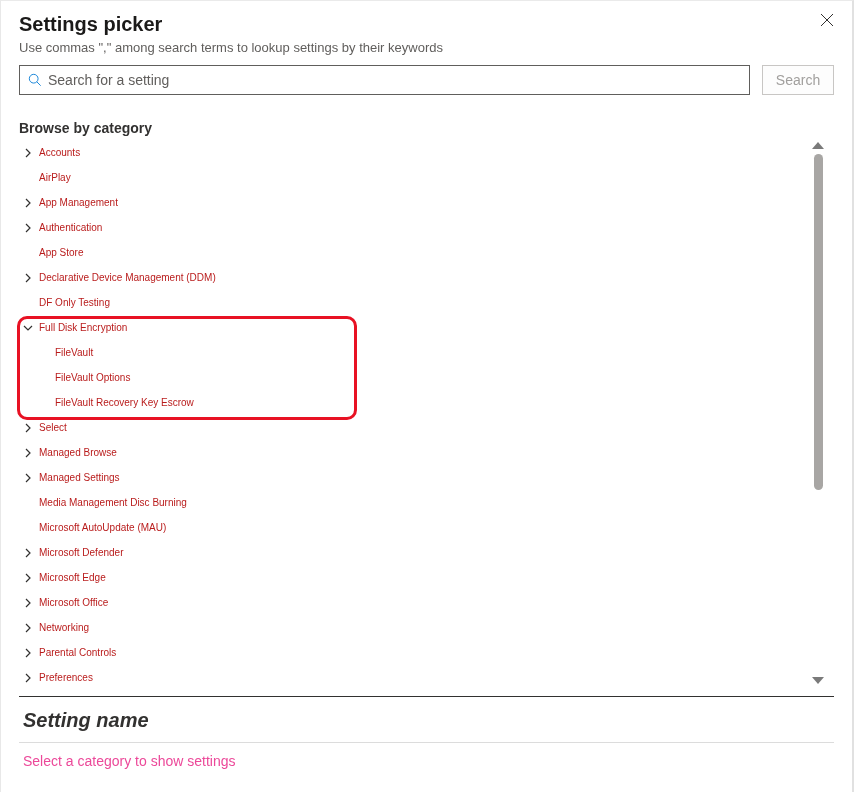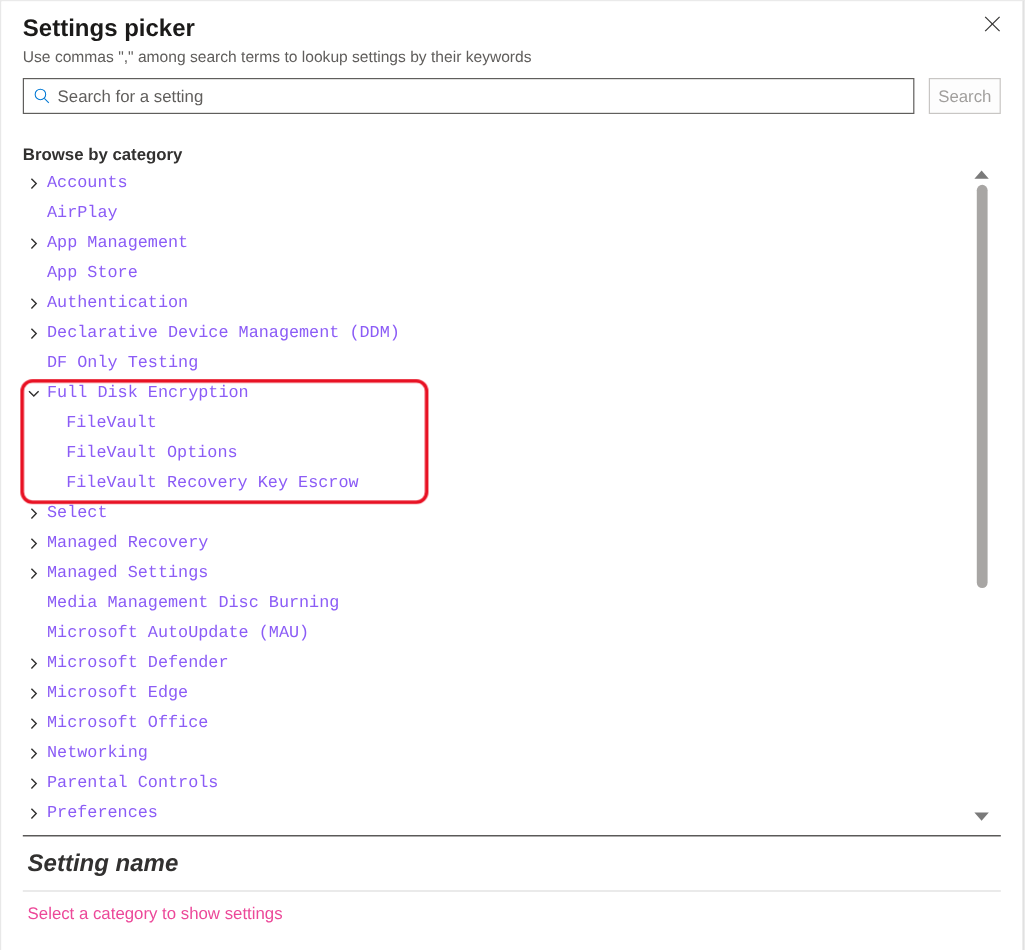--- a/index.html
+++ b/index.html
@@ -57,21 +57,21 @@
     }
     .search-box input {
       border: none;
       outline: none;
       flex: 1;
       font-size: 14px;
       color: #323130;
     }
     .search-box input::placeholder { color: #605e5c; }
     .search-btn {
-      width: 60px;
+      width: 72px;
       height: 30px;
       border: 1px solid #c8c6c4;
       background: #fdfdfd;
       color: #a19f9d;
       font-size: 14px;
       cursor: default;
     }
     .browse-label {
       font-size: 14px;
       font-weight: 600;
@@ -95,23 +95,22 @@
       gap: 6px;
       padding-left: 4px;
     }
     .tree-item .chev {
       width: 10px; height: 10px;
       flex-shrink: 0;
     }
     .tree-item .chev-spacer { width: 10px; flex-shrink:0; }
     .tree-child { padding-left: 36px; }
     .tree-item span.label, .tree-child span.label {
-      color: #8b5cf6;
-      font-size: 14px;
-      font-family: Liberation Mono, monospace;
+      color: #b91c1c;
+      font-size: 10px;
     }
     .highlight-box {
       position: absolute;
       border: 3px solid #e81123;
       border-radius: 10px;
       left: -2px;
       top: 176px;
       width: 340px;
       height: 104px;
       pointer-events: none;
@@ -194,28 +193,28 @@
           <span class="chev-spacer"></span>
           <span class="label">AirPlay</span>
         </div>
         <div class="tree-item">
           <svg class="chev" viewBox="0 0 10 10">
             <polyline points="3,1 7,5 3,9" fill="none" stroke="#323130" stroke-width="1.2"></polyline>
           </svg>
           <span class="label">App Management</span>
         </div>
         <div class="tree-item">
+          <svg class="chev" viewBox="0 0 10 10">
+            <polyline points="3,1 7,5 3,9" fill="none" stroke="#323130" stroke-width="1.2"></polyline>
+          </svg>
+          <span class="label">Authentication</span>
+        </div>
+        <div class="tree-item">
           <span class="chev-spacer"></span>
           <span class="label">App Store</span>
-        </div>
-        <div class="tree-item">
-          <svg class="chev" viewBox="0 0 10 10">
-            <polyline points="3,1 7,5 3,9" fill="none" stroke="#323130" stroke-width="1.2"></polyline>
-          </svg>
-          <span class="label">Authentication</span>
         </div>
         <div class="tree-item">
           <svg class="chev" viewBox="0 0 10 10">
             <polyline points="3,1 7,5 3,9" fill="none" stroke="#323130" stroke-width="1.2"></polyline>
           </svg>
           <span class="label">Declarative Device Management (DDM)</span>
         </div>
         <div class="tree-item">
           <span class="chev-spacer"></span>
           <span class="label">DF Only Testing</span>
@@ -238,21 +237,21 @@
         <div class="tree-item">
           <svg class="chev" viewBox="0 0 10 10">
             <polyline points="3,1 7,5 3,9" fill="none" stroke="#323130" stroke-width="1.2"></polyline>
           </svg>
           <span class="label">Select</span>
         </div>
         <div class="tree-item">
           <svg class="chev" viewBox="0 0 10 10">
             <polyline points="3,1 7,5 3,9" fill="none" stroke="#323130" stroke-width="1.2"></polyline>
           </svg>
-          <span class="label">Managed Recovery</span>
+          <span class="label">Managed Browse</span>
         </div>
         <div class="tree-item">
           <svg class="chev" viewBox="0 0 10 10">
             <polyline points="3,1 7,5 3,9" fill="none" stroke="#323130" stroke-width="1.2"></polyline>
           </svg>
           <span class="label">Managed Settings</span>
         </div>
         <div class="tree-item">
           <span class="chev-spacer"></span>
           <span class="label">Media Management Disc Burning</span>

